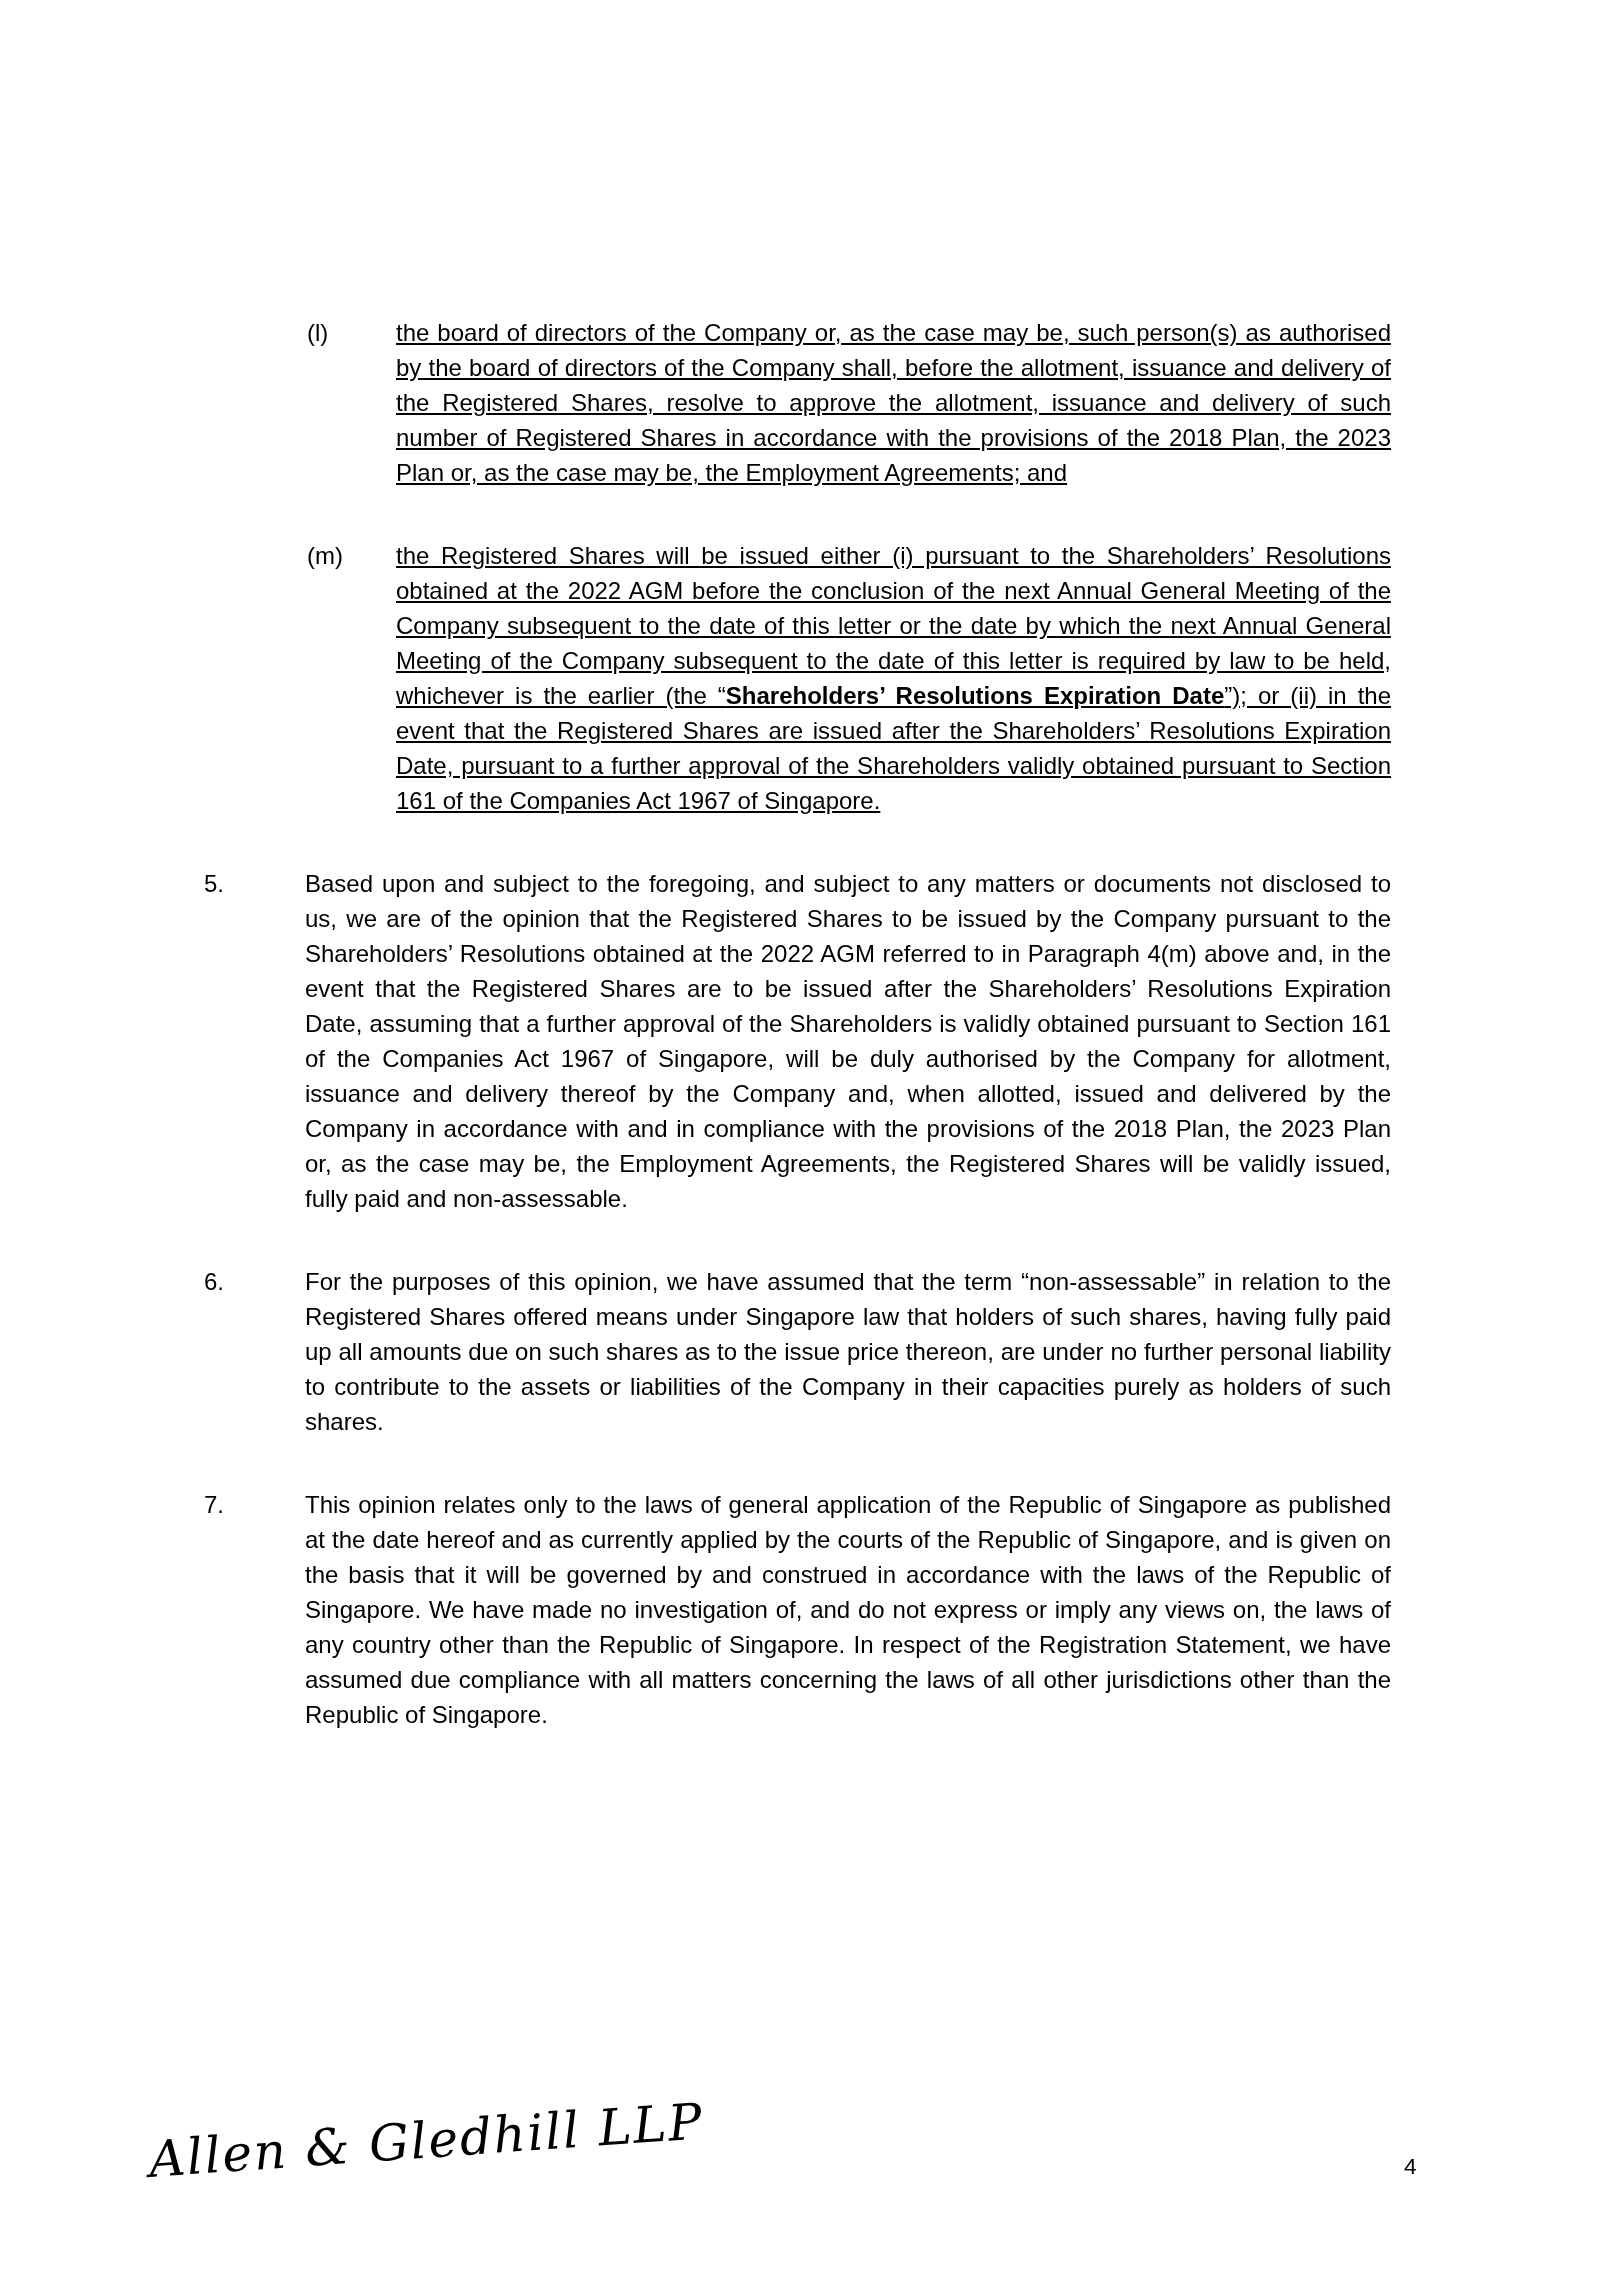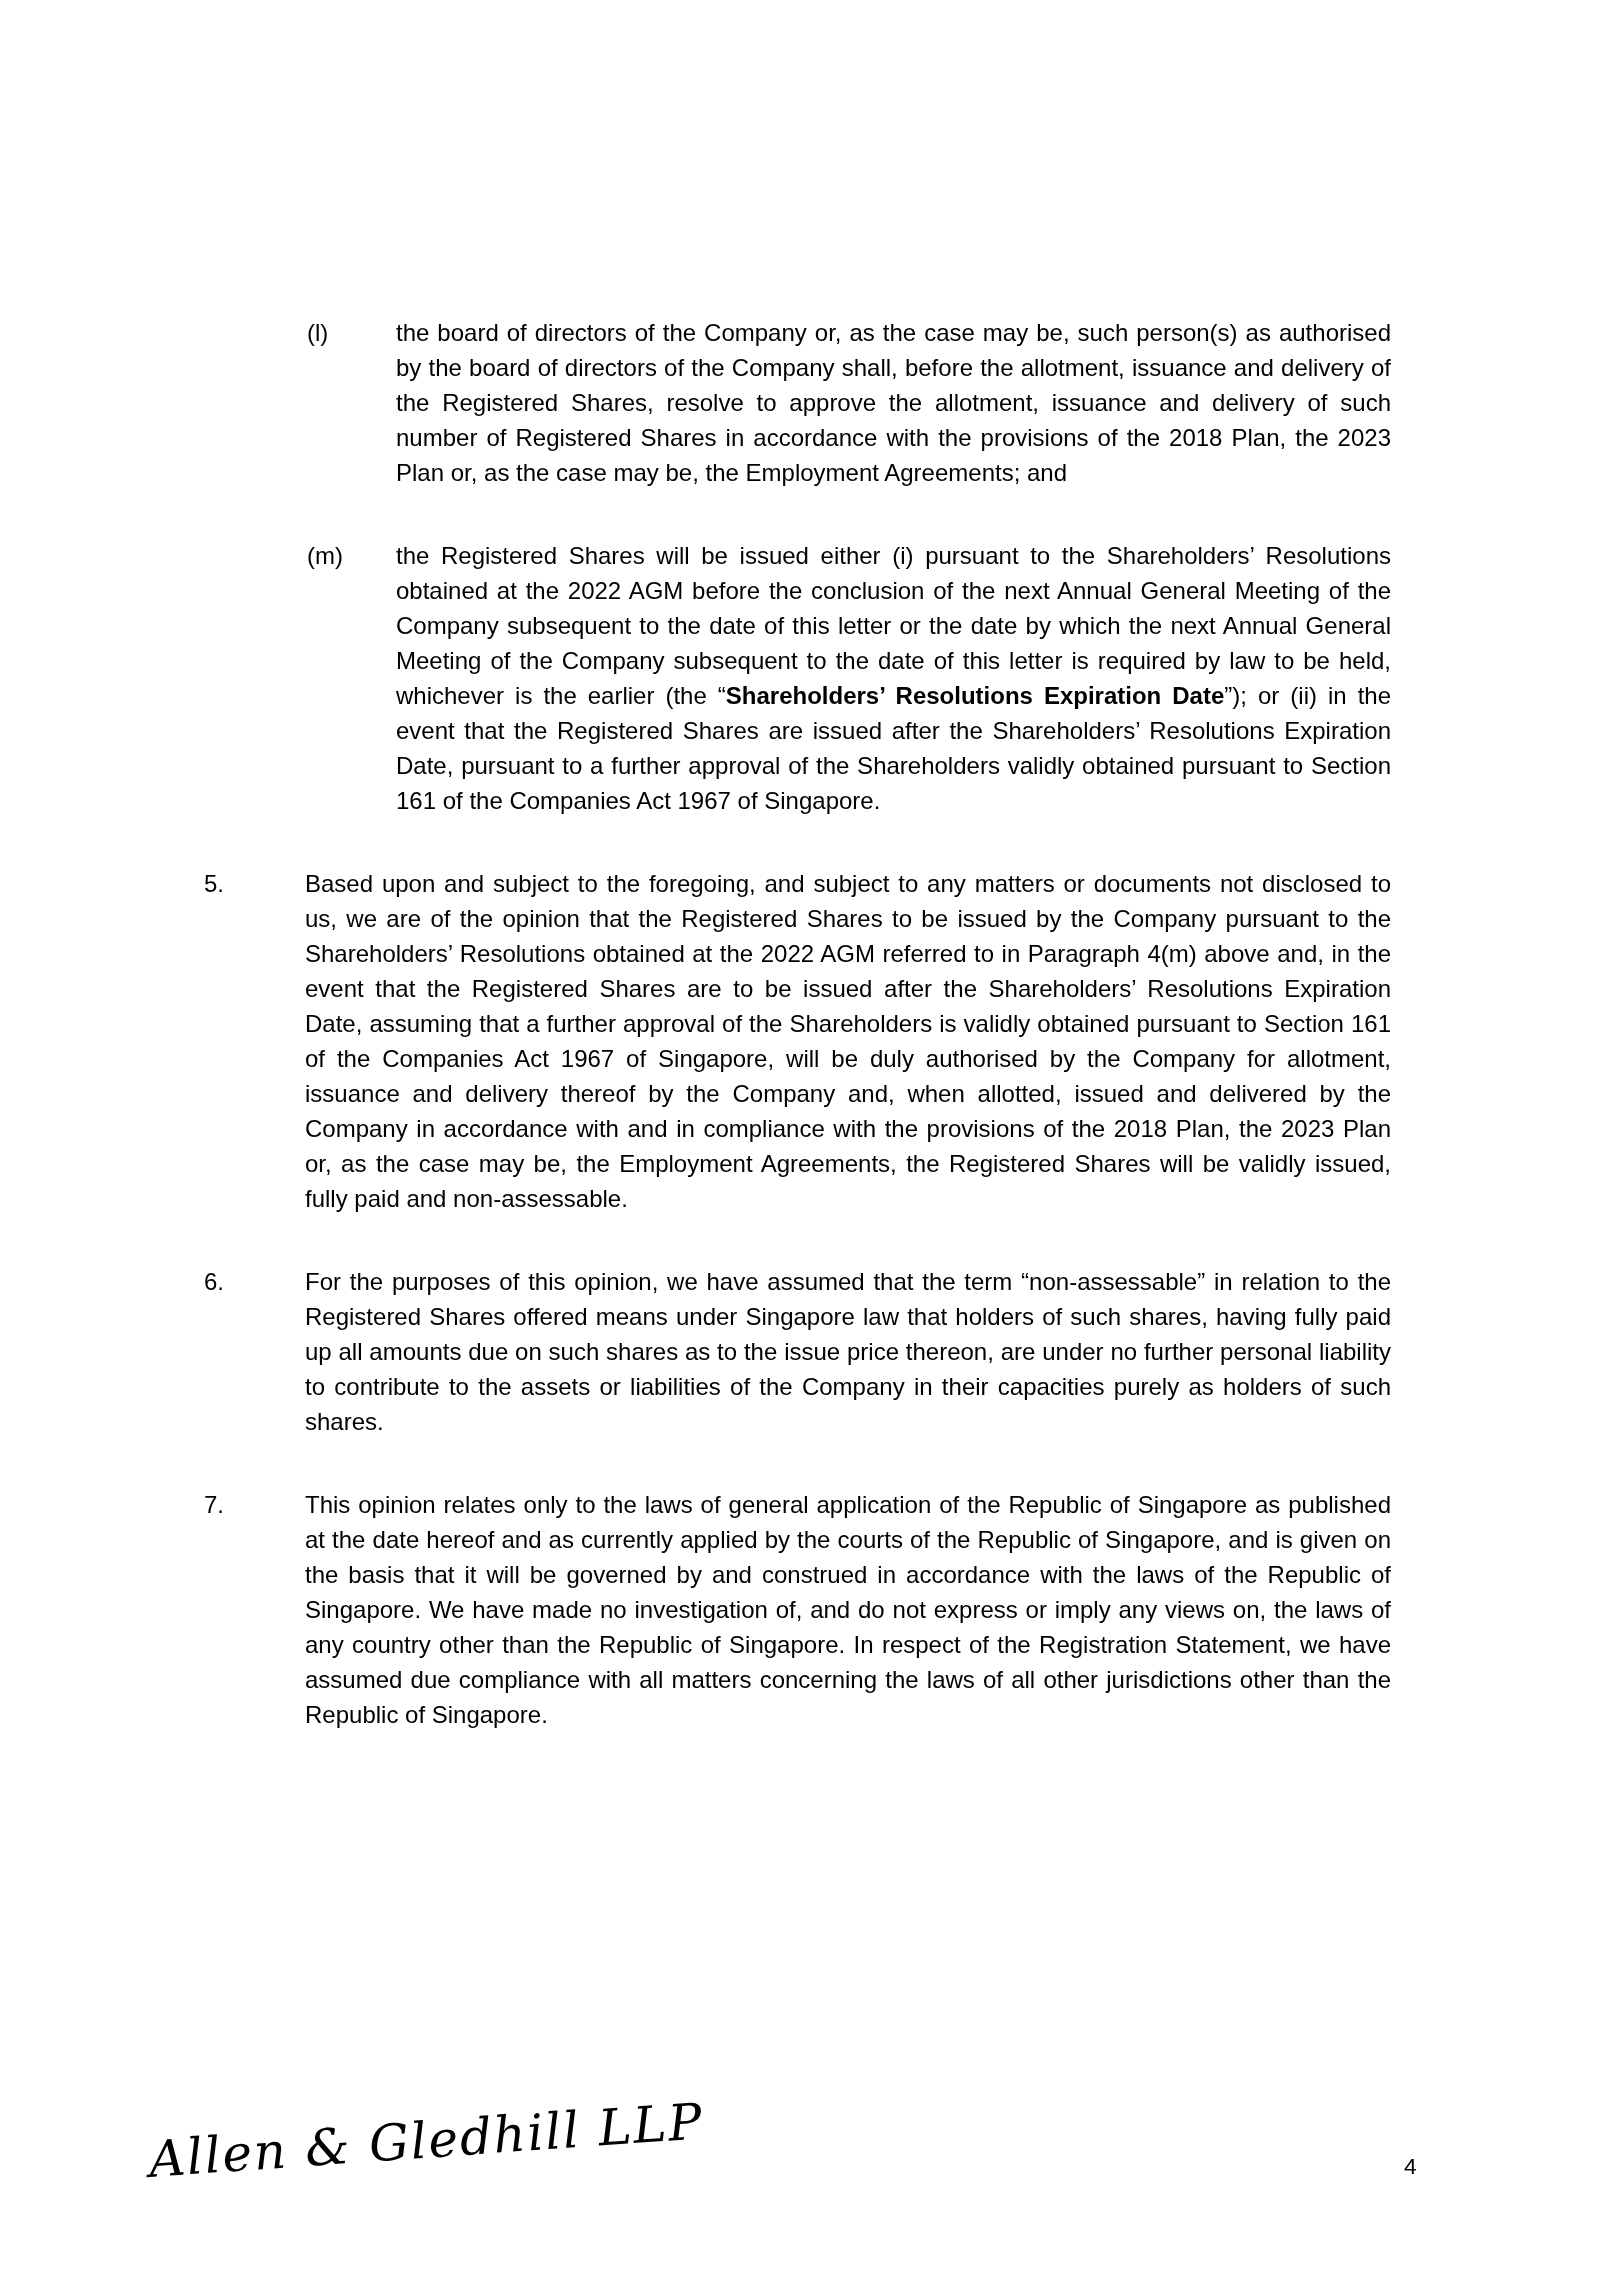--- a/index.html
+++ b/index.html
@@ -24,21 +24,21 @@
     left: 0;
     right: 0;
   }
   .item {
     display: flex;
     align-items: flex-start;
     margin-bottom: 48px;
   }
   .item.sub { padding-left: 307px; }
   .item.sub .label { flex: 0 0 89px; }
-  .item.sub .text { width: 995px; }
+  .item.sub .text { width: 995px; text-decoration: underline; }
   .item.num { padding-left: 204px; }
   .item.num .label { flex: 0 0 101px; }
   .item.num .text { width: 1086px; }
   .text {
     text-align: justify;
   }
   .text b { font-weight: bold; }
   .signature {
     position: absolute;
     left: 149px;

